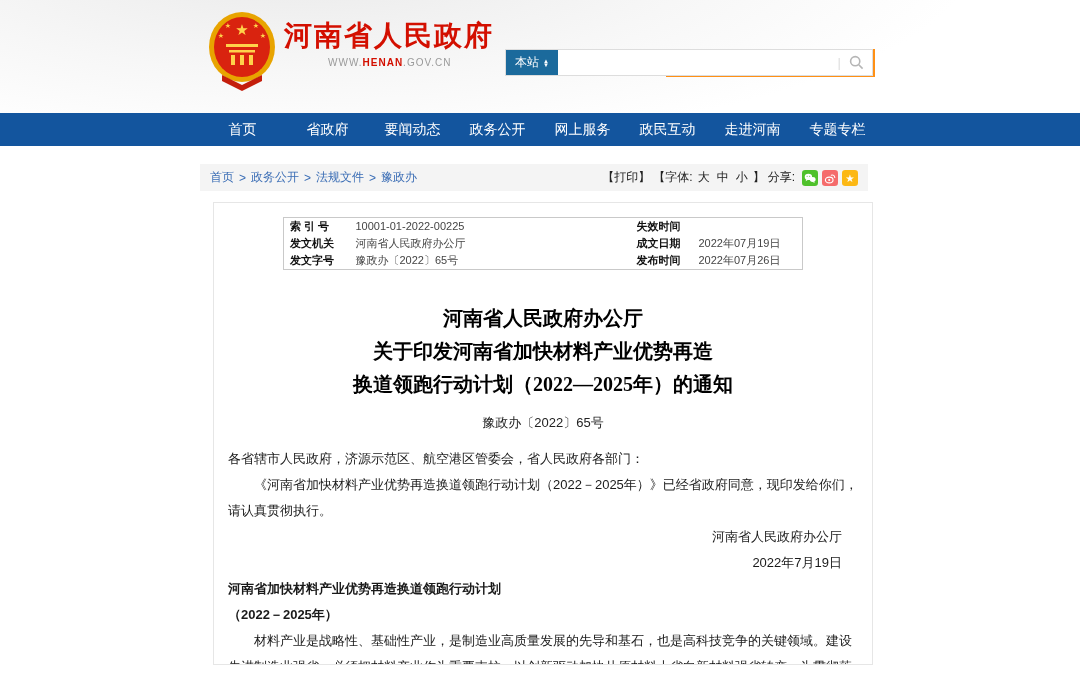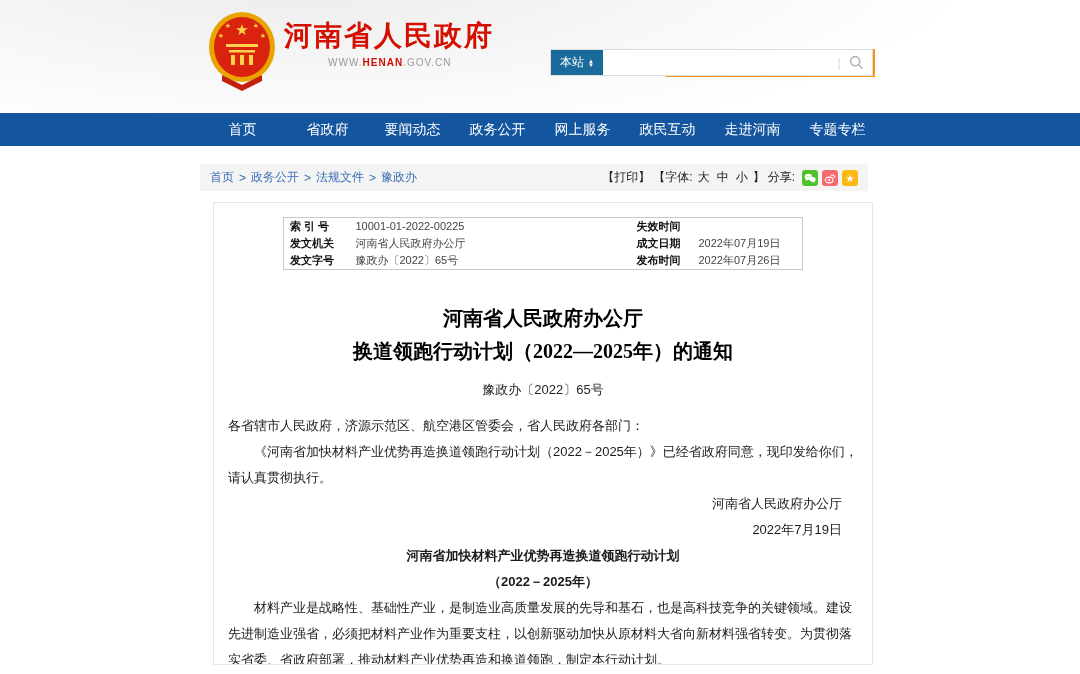--- a/index.html
+++ b/index.html
@@ -13,21 +13,21 @@
   .logo-emblem { position:absolute; left:8px; top:11px; width:68px; height:80px; }
   .site-title { position:absolute; left:84px; top:17px; font-size:28px; font-weight:bold;
                 color:#d30f00; letter-spacing:2px; }
   .site-url { position:absolute; left:128px; top:57px; font-size:10px; color:#9a9a9a; letter-spacing:1px; }
   .site-url .hl { color:#d30f00; font-weight:bold; }
   .quick-buttons { position:absolute; right:5px; top:18px; display:flex; font-size:13px;margin-top:31px; }
   .btn-accessibility { background:#fff; border:1px solid #ff9015; color:#ff9015;
                        padding:4px 14px; cursor:pointer; }
   .btn-elder { background:#ff9015; border:1px solid #ff9015; color:#fff;
                padding:4px 15px; cursor:pointer;text-align:right; }
-  .search-bar { position:absolute; right:7px; top:49px; width:323px; height:27px;
+  .search-bar { position:absolute; right:7px; top:49px; width:368px; height:27px;
                 display:flex; align-items:stretch; background:#fff; border:1px solid #ddd; }
   .search-scope { background:#1b6a9c; color:#fff; font-size:12px; width:52px;
                   display:flex; align-items:center; justify-content:center; gap:4px; cursor:pointer; }
   .arrows { display:flex; flex-direction:column; line-height:4px; font-size:6px; }
   .search-input { flex:1; border:none; outline:none; font-size:12px; padding:0 8px; }
   .search-right { display:flex; align-items:center; padding-right:8px; }
   .search-sep { color:#ddd; font-size:13px; margin-right:8px; }
 
   
   .nav { height:33px; background:#13559e; }
@@ -58,21 +58,21 @@
   table.meta td.v2 { width:110px; }
   table.meta td.wrap { white-space:normal; }
 
   .doc-title { margin-top:32px; text-align:center; font-family:"Liberation Serif","DejaVu Serif",serif;
                font-weight:bold; font-size:20px; line-height:33px; color:#000; }
   .doc-number { text-align:center; font-size:13px; color:#222; margin-top:13px; }
 
   .doc-body { margin-top:14px; font-size:13px; line-height:26px; color:#1a1a1a; padding:0 4px; }
   .doc-body p.ind { text-indent:2em; }
   .doc-body p.rgt { text-align:right; padding-right:16px; }
-  .doc-body p.ctr { text-align:center; font-weight:bold; }
+  .doc-body p.ctr { font-weight:bold; }
 </style>
 </head>
 <body>
 
 <div class="header">
   <div class="header-inner">
     <div class="logo-emblem">
       <svg width="68" height="80" viewBox="0 0 68 80">
         <ellipse cx="34" cy="36" rx="33" ry="35" fill="#e8a400"></ellipse>
         <ellipse cx="34" cy="36" rx="28" ry="30" fill="#d9230f"></ellipse>
@@ -192,20 +192,21 @@
       <td class="lbl">发文字号</td>
       <td>豫政办〔2022〕65号</td>
       <td class="lbl2">发布时间</td>
       <td class="v2">2022年07月26日</td>
     </tr>
   </tbody>
     </table>
 
   <div class="doc-title">
     <div>河南省人民政府办公厅</div>
+    <div>关于印发河南省加快材料产业优势再造</div>
     <div>换道领跑行动计划（2022—2025年）的通知</div>
   </div>
 
   <div class="doc-number">豫政办〔2022〕65号</div>
 
   <div class="doc-body">
     <p>各省辖市人民政府，济源示范区、航空港区管委会，省人民政府各部门：</p>
     <p class="ind">《河南省加快材料产业优势再造换道领跑行动计划（2022－2025年）》已经省政府同意，现印发给你们，请认真贯彻执行。</p>
     <p class="rgt">河南省人民政府办公厅</p>
     <p class="rgt">2022年7月19日</p>

